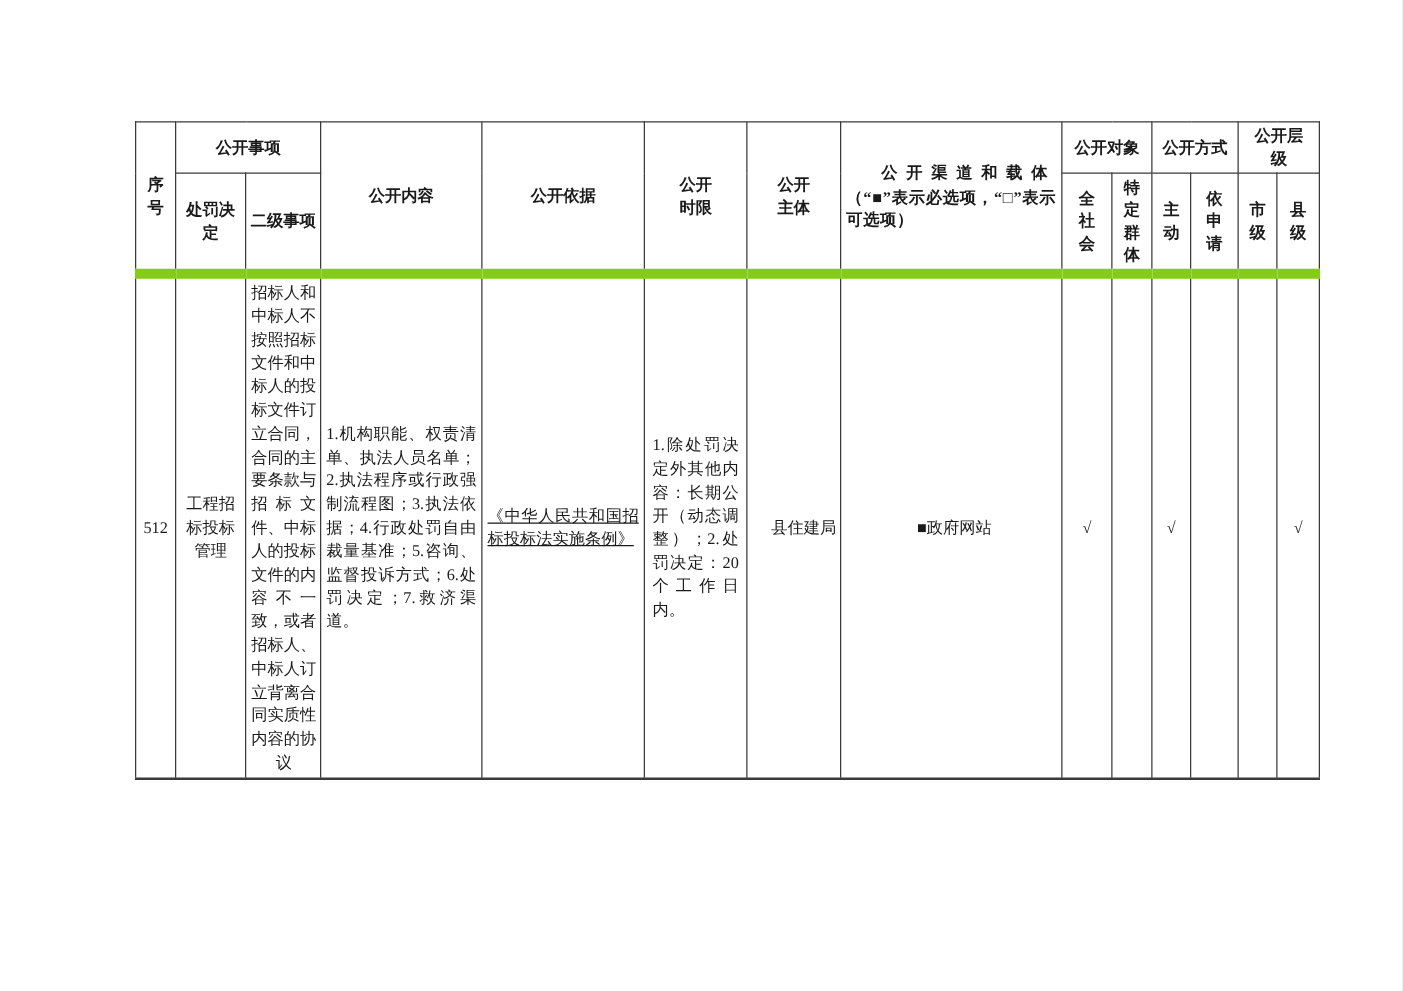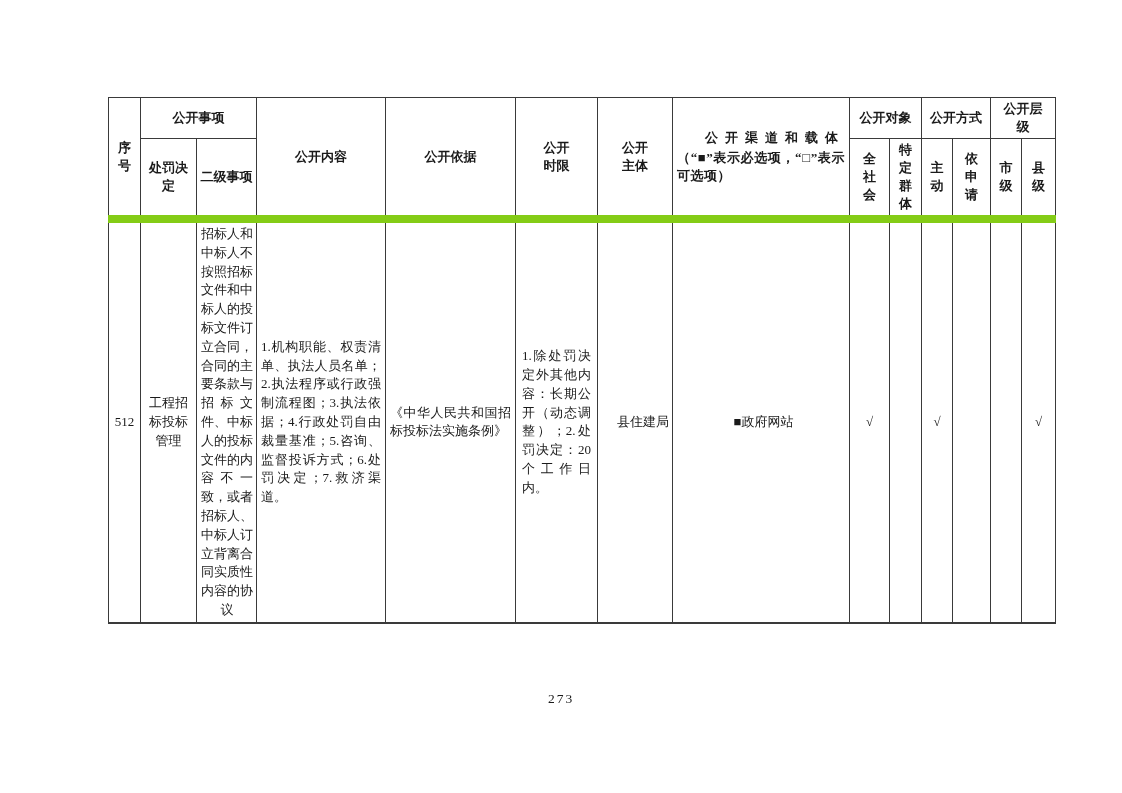--- a/index.html
+++ b/index.html
@@ -49,21 +49,21 @@
   .w3 { width: 3em; margin: 0 auto; }
   th.h-iteml2 { white-space: nowrap; padding: 2px 1px; }
   th.h-channel { padding: 2px 4px; }
   .channel-title { text-align: right; letter-spacing: 7px; margin-bottom: 2px; }
   .channel-note { text-align: justify; letter-spacing: 0.5px; font-weight: bold; }
   td.c-seq { text-align: center; }
   td.c-l1 .w3 { text-align: center; }
   td.c-l2 { padding: 2px 4px; }
   .l2box { width: 4em; margin: 0 auto; text-align: justify; text-align-last: center; }
   td.c-content { padding: 2px 4px; }
-  td.c-basis { padding: 2px 4px; }
+  td.c-basis { padding: 2px 4px; text-decoration: underline; }
   .just { text-align: justify; }
   .timebox { width: 69px; margin: 0 auto; }
   td.c-subject { text-align: right; }
   td.c-channel { text-align: center; padding-left: 8px; }
   td.c-check { text-align: center; font-size: 13px; }
   .page-number {
     position: absolute;
     left: 0;
     right: 0;
     top: 691px;
@@ -166,15 +166,14 @@
         <td class="c-check">√</td>
         <td class="c-check"></td>
         <td class="c-check">√</td>
         <td class="c-check"></td>
         <td class="c-check"></td>
         <td class="c-check">√</td>
       </tr>
     </tbody>
   </table>
 
-  <div class="page-number">273</div>
 
 </div>
 
 </body></html>

